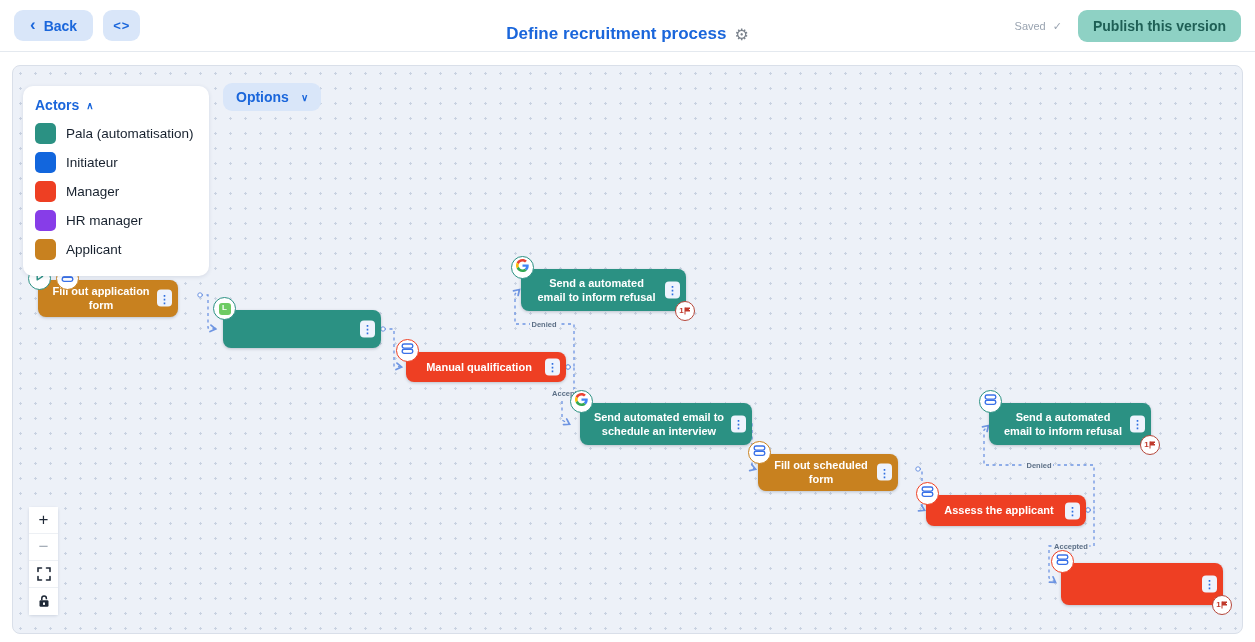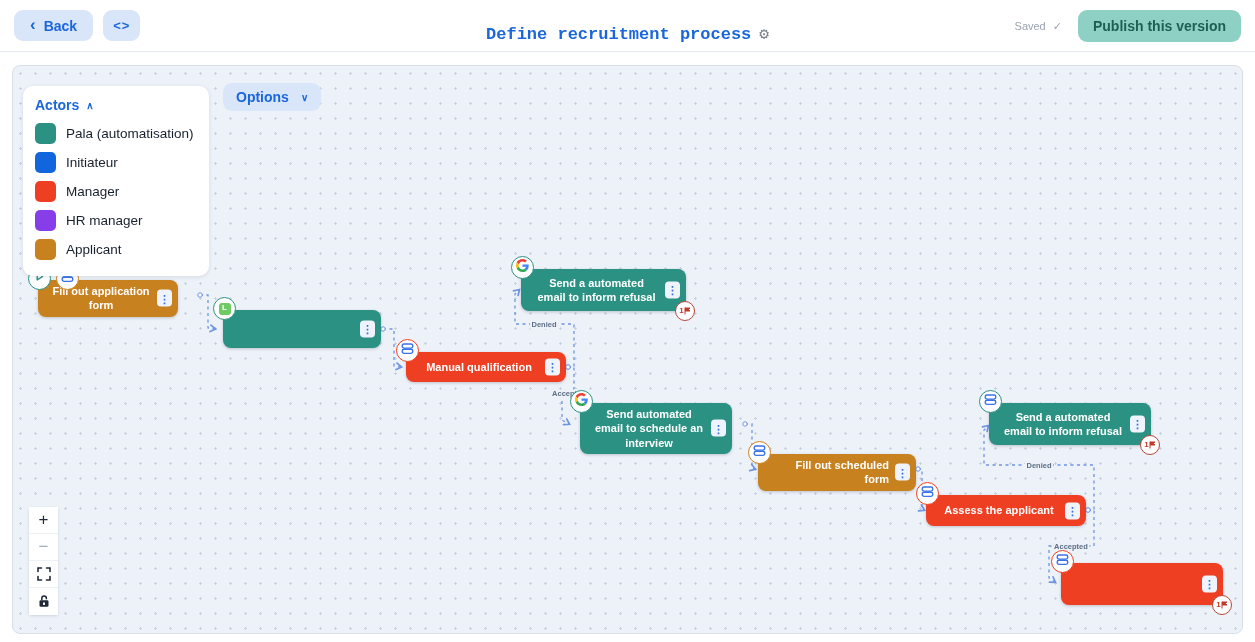--- a/index.html
+++ b/index.html
@@ -9,21 +9,21 @@
   
   .hdr { position:absolute; left:0; top:0; width:1255px; height:52px; background:#fff;
          border-bottom:1px solid #e4e9ef; }
   .hdr-left { position:absolute; left:14px; top:10px; display:flex; gap:10px; }
   .btn-blue { background:#d9e6f9; color:#1a66db; font-weight:700; font-size:14px;
               border:none; border-radius:9px; height:31px; padding:0 16px; cursor:pointer;
               display:flex; align-items:center; gap:8px; }
   .btn-code { padding:0 10px; font-size:13px; letter-spacing:1px; }
   .back-chev { font-size:17px; line-height:1; font-weight:700; margin-top:-2px; }
   .hdr-title-wrap { position:absolute; left:0; right:0; top:0; height:68px;
-                    display:flex; align-items:center; justify-content:center; gap:8px;font-family:Liberation Mono, monospace; }
+                    display:flex; align-items:center; justify-content:center; gap:8px; }
   .hdr-title { color:#1a66db; font-weight:700; font-size:17px; }
   .gear { color:#7a828c; font-size:16px; cursor:pointer; }
   .hdr-right { position:absolute; right:14px; top:10px; display:flex; align-items:center; gap:16px; }
   .saved { color:#9aa4b1; font-size:11px; display:flex; gap:7px; align-items:center; }
   .btn-publish { background:#8ed1c4; color:#1e5f55; font-weight:700; font-size:14px;
                  border:none; border-radius:9px; height:32px; padding:0 15px; cursor:pointer; }
 
   
   .canvas { position:absolute; left:12px; top:65px; width:1231px; height:569px;
             background:#edf1f8;
@@ -237,33 +237,33 @@
               <path fill="#34A853" d="M24 48c6.48 0 11.93-2.13 15.89-5.81l-7.73-6c-2.15 1.45-4.92 2.3-8.16 2.3-6.26 0-11.57-4.22-13.47-9.91l-7.98 6.19C6.51 42.62 14.62 48 24 48z"></path>
             </svg></span>
         </span>
         <span class="flag-badge">
           <span>1</span>
           <svg width="7" height="8" viewBox="0 0 7 8">
             <path d="M1,0.5 V7.5 M1,1 H6 L4.5,2.5 L6,4 H1" fill="#c0392b" stroke="#c0392b" stroke-width="1"></path>
           </svg>
         </span>
       </div>
-      <div class="node" style="left: 567px; top: 337px; width: 152px; min-height: 42px; background: rgb(43, 145, 131);">
+      <div class="node" style="left: 567px; top: 337px; width: 172px; min-height: 42px; background: rgb(43, 145, 131);">
         <span>Send automated email to schedule an interview</span>
         <span class="kebab">⋮</span>
         <span class="badge" style="border: 1.5px solid rgb(43, 145, 131); left: -10px; top: -13px;">
           <span><svg width="13" height="13" viewBox="0 0 48 48">
               <path fill="#EA4335" d="M24 9.5c3.54 0 6.71 1.22 9.21 3.6l6.85-6.85C35.9 2.38 30.47 0 24 0 14.62 0 6.51 5.38 2.56 13.22l7.98 6.19C12.43 13.72 17.74 9.5 24 9.5z"></path>
               <path fill="#4285F4" d="M46.98 24.55c0-1.57-.15-3.09-.38-4.55H24v9.02h12.94c-.58 2.96-2.26 5.48-4.78 7.18l7.73 6c4.51-4.18 7.09-10.36 7.09-17.65z"></path>
               <path fill="#FBBC05" d="M10.53 28.59c-.48-1.45-.76-2.99-.76-4.59s.27-3.14.76-4.59l-7.98-6.19C.92 16.46 0 20.12 0 24c0 3.88.92 7.54 2.56 10.78l7.97-6.19z"></path>
               <path fill="#34A853" d="M24 48c6.48 0 11.93-2.13 15.89-5.81l-7.73-6c-2.15 1.45-4.92 2.3-8.16 2.3-6.26 0-11.57-4.22-13.47-9.91l-7.98 6.19C6.51 42.62 14.62 48 24 48z"></path>
             </svg></span>
         </span>
       </div>
-      <div class="node" style="left: 745px; top: 388px; width: 158px; min-height: 30px; background: rgb(200, 129, 31); text-align: right;">
+      <div class="node" style="left: 745px; top: 388px; width: 140px; min-height: 30px; background: rgb(200, 129, 31);">
         <span>Fill out scheduled form</span>
         <span class="kebab">⋮</span>
         <span class="badge" style="border: 1.5px solid rgb(200, 129, 31); left: -10px; top: -13px;">
           <span><svg width="13" height="13" viewBox="0 0 16 16">
               <rect x="1.5" y="2.5" width="13" height="5" rx="2.2" fill="none" stroke="#3b72e8" stroke-width="1.7"></rect>
               <rect x="1.5" y="9" width="13" height="5" rx="2.2" fill="none" stroke="#3b72e8" stroke-width="1.7"></rect>
             </svg></span>
         </span>
       </div>
       <div class="node" style="left: 913px; top: 429px; width: 160px; min-height: 31px; background: rgb(238, 63, 35);">

